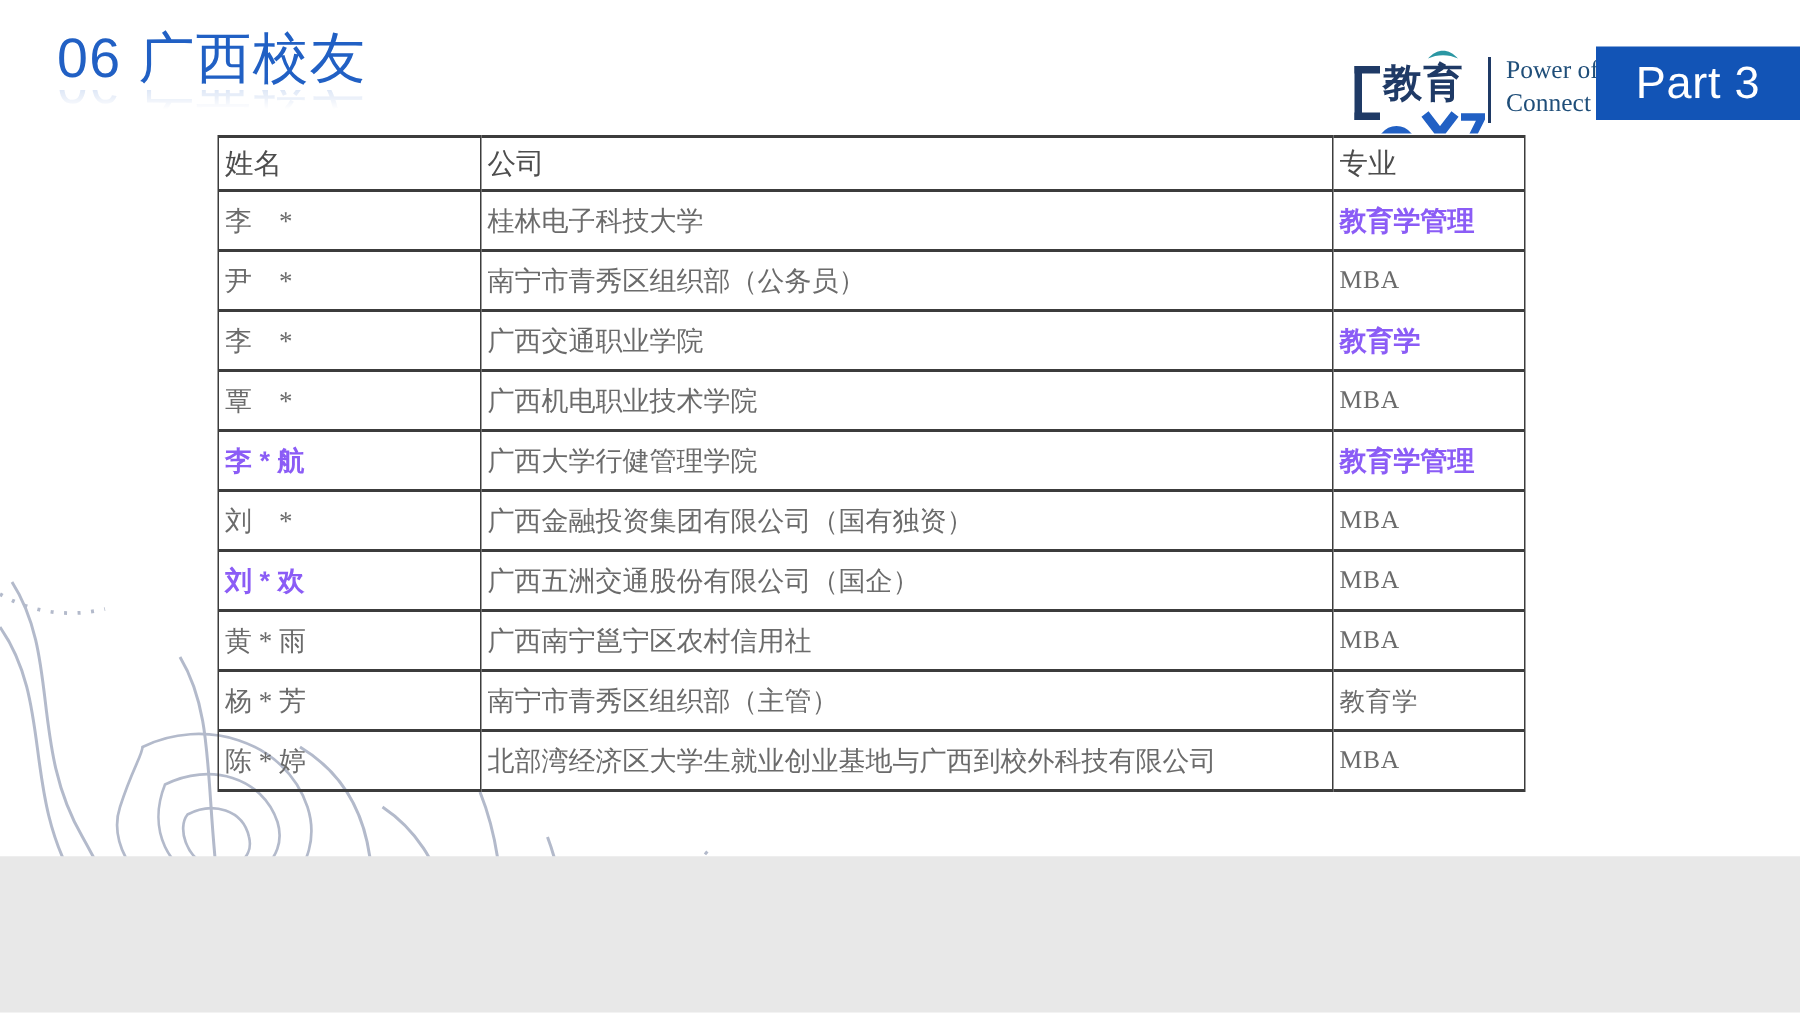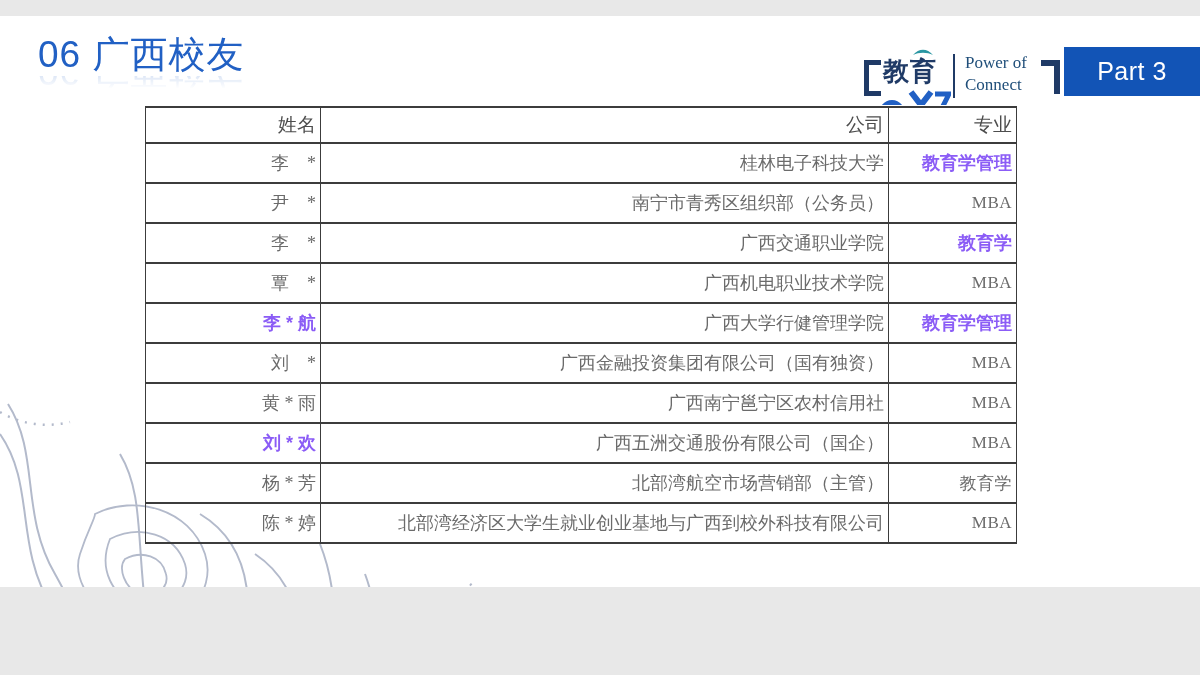--- a/index.html
+++ b/index.html
@@ -1,68 +1,68 @@
 <!DOCTYPE html>
 <html style="--accent-blue: #2160c4; --badge-blue: #1254b6; --navy: #1f3a66; --tagline-blue: #1f4e79;"><head>
 <meta charset="utf-8">
 <style>
   html,body{margin:0;padding:0;background:#e8e8e8;}
   .slide{
     position:relative;width:1200px;height:571px;background:#ffffff;
     overflow:hidden;font-family:"Liberation Sans","DejaVu Sans",sans-serif;
-    margin:16px auto;
+    margin:0 auto;
   }
   
   .contours{position:absolute;left:0;top:378px;width:580px;height:297px;z-index:0;}
   
   .title-wrap{position:absolute;left:38px;top:18px;z-index:2;}
   .page-title{
     margin:0;font-size:37px;font-weight:400;color:var(--accent-blue);
     letter-spacing:1px;line-height:42px;white-space:nowrap;
   }
   .title-reflection{
     font-size:37px;font-weight:400;color:var(--accent-blue);letter-spacing:1px;
     transform:scaleY(-1);opacity:.16;height:16px;overflow:hidden;line-height:42px;
     -webkit-mask-image:linear-gradient(to top,rgba(0,0,0,.9),transparent 80%);
             mask-image:linear-gradient(to top,rgba(0,0,0,.9),transparent 80%);
     filter:blur(.4px);white-space:nowrap;
   }
   
-  .logo{position:absolute;left:864px;top:28px;height:62px;z-index:2;display:flex;align-items:flex-start;}
+  .logo{position:absolute;left:903px;top:28px;height:62px;z-index:2;display:flex;align-items:flex-start;}
   .bracket-left{
     width:12px;height:26px;margin-top:16px;
     border-left:5px solid var(--navy);border-top:5px solid var(--navy);border-bottom:5px solid var(--navy);
   }
   .logo-cn-wrap{position:relative;margin-left:2px;width:62px;}
   .swoosh{position:absolute;left:28px;top:3px;}
   .logo-cn{font-size:26px;font-weight:bold;color:var(--navy);line-height:30px;display:block;margin-top:12px;letter-spacing:1px;}
   .logo-partial{position:absolute;left:-6px;top:44px;width:74px;height:17px;overflow:hidden;}
   .logo-divider{width:2px;height:44px;background:var(--navy);margin:10px 10px 0 8px;}
   .logo-tagline{margin-top:8px;font-family:"Liberation Serif","DejaVu Serif",serif;font-weight:normal;color:var(--tagline-blue);font-size:17px;line-height:22px;white-space:nowrap;}
   .bracket-right{
     width:13px;height:28px;margin:16px 0 0 14px;
     border-right:6px solid var(--navy);border-top:6px solid var(--navy);
   }
   
   .part-badge{
     position:absolute;left:1064px;top:31px;width:136px;height:49px;z-index:2;
-    background:var(--badge-blue);color:#ffffff;font-size:25px;
+    background:var(--badge-blue);color:#ffffff;font-size:30px;
     display:flex;align-items:center;justify-content:center;letter-spacing:.5px;
   }
   
   .alumni-table{
     position:absolute;left:145px;top:90px;width:871px;z-index:1;
     border-collapse:collapse;table-layout:fixed;background:transparent;
   }
   .alumni-table col.c-name{width:175px;}
   .alumni-table col.c-company{width:568px;}
   .alumni-table col.c-major{width:128px;}
   .alumni-table th,.alumni-table td{
     border:1.5px solid #3c3c3c;border-top-width:2px;border-bottom-width:2px;
-    text-align:right;vertical-align:middle;padding:0 4px;
+    text-align:left;vertical-align:middle;padding:0 4px;
     overflow:hidden;white-space:nowrap;
   }
   .alumni-table th{height:34px;font-family:"Liberation Serif","DejaVu Serif",serif;font-weight:400;font-size:19px;color:#4d4d4d;}
   .alumni-table td{height:38px;font-size:18px;}
   .font-serif{font-family:"Liberation Serif","DejaVu Serif",serif;color:#6b6b6b;font-weight:400;}
   .font-sans{font-family:"Liberation Sans","DejaVu Sans",sans-serif;color:#8b5cf6;font-weight:600;}
   .cell-major.font-serif{font-size:17px;letter-spacing:.5px;}
 </style>
 </head>
 <body>
@@ -155,32 +155,32 @@
           <td class="cell-name font-sans">李 * 航</td>
           <td class="cell-company font-serif">广西大学行健管理学院</td>
           <td class="cell-major font-sans">教育学管理</td>
         </tr>
         <tr>
           <td class="cell-name font-serif">刘　*</td>
           <td class="cell-company font-serif">广西金融投资集团有限公司（国有独资）</td>
           <td class="cell-major font-serif">MBA</td>
         </tr>
         <tr>
+          <td class="cell-name font-sans">刘 * 欢</td>
+          <td class="cell-company font-serif">广西五洲交通股份有限公司（国企）</td>
+          <td class="cell-major font-serif">MBA</td>
+        </tr>
+        <tr>
           <td class="cell-name font-serif">黄 * 雨</td>
           <td class="cell-company font-serif">广西南宁邕宁区农村信用社</td>
           <td class="cell-major font-serif">MBA</td>
         </tr>
         <tr>
-          <td class="cell-name font-sans">刘 * 欢</td>
-          <td class="cell-company font-serif">广西五洲交通股份有限公司（国企）</td>
-          <td class="cell-major font-serif">MBA</td>
-        </tr>
-        <tr>
           <td class="cell-name font-serif">杨 * 芳</td>
-          <td class="cell-company font-serif">北部湾航空市场营销部（主管）</td>
+          <td class="cell-company font-serif">南宁市青秀区组织部（主管）</td>
           <td class="cell-major font-serif">教育学</td>
         </tr>
         <tr>
           <td class="cell-name font-serif">陈 * 婷</td>
           <td class="cell-company font-serif">北部湾经济区大学生就业创业基地与广西到校外科技有限公司</td>
           <td class="cell-major font-serif">MBA</td>
         </tr>
       </tbody>
   </table>
 

